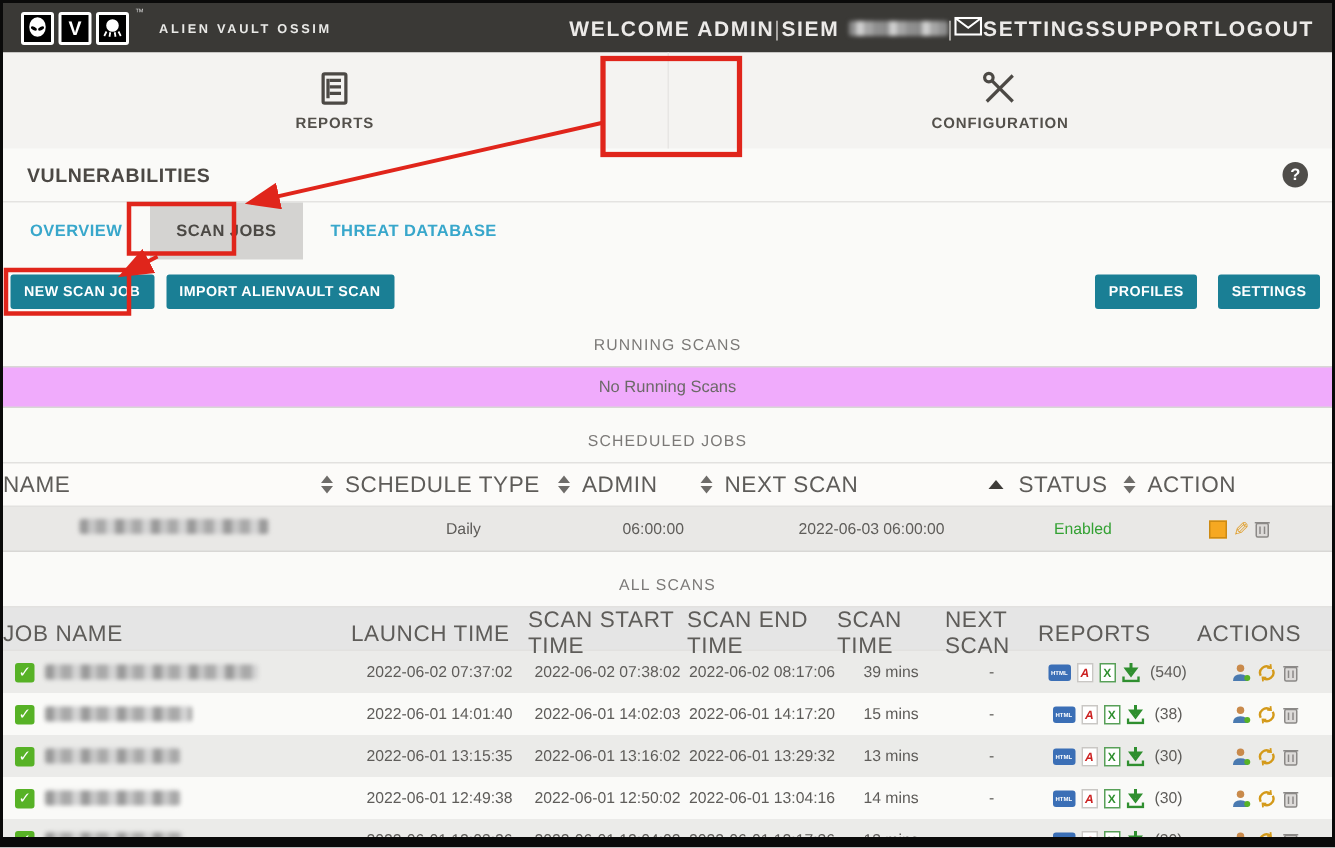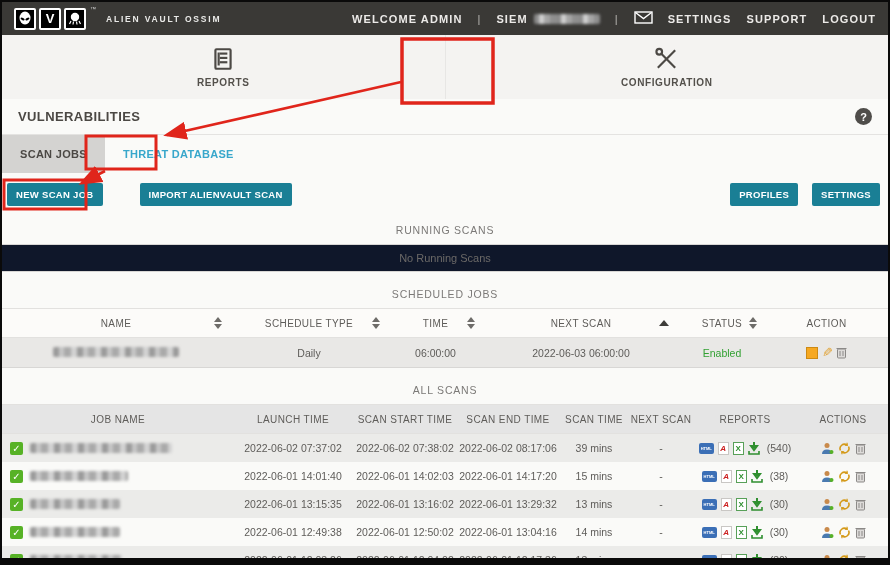--- a/index.html
+++ b/index.html
@@ -9,22 +9,22 @@
     border:2px solid #0a0a0a; border-bottom-width:7px;
     background:#fafaf8; font-family:"Liberation Sans", sans-serif; color:#5a5a5a;
   }
   
   .topbar { height:33px; background:#3a3936; display:flex; align-items:center; padding:0 12px; }
   .logo { display:flex; align-items:flex-start; gap:3px; }
   .logo-box { width:22px; height:22px; background:#000; border:2px solid #fff; border-radius:2px;
     display:flex; align-items:center; justify-content:center; color:#fff; font-weight:bold; font-size:13px; }
   .logo-tm { color:#cfcfcf; font-size:6px; margin-left:1px; margin-top:-2px; }
   .brand { color:#e9e9e7; font-size:8.5px; font-weight:bold; letter-spacing:1.8px; margin-left:10px;text-align:center; }
-  .topbar-right { margin-left:auto; display:flex; align-items:center; gap:15px;
-    color:#eceae8; font-size:11px; font-weight:bold; letter-spacing:1.1px; }
+  .topbar-right { margin-left:auto; display:flex; align-items:center; 
+    color:#eceae8; font-size:14px; font-weight:bold; letter-spacing:1.1px; }
   .topbar-right .sep { color:#b9b7b4; font-weight:normal; }
   .siem-group { display:flex; align-items:center; gap:6px; }
   .blur { display:inline-block; height:10px; border-radius:2px; filter:blur(1.5px);
     background:repeating-linear-gradient(90deg,#9a9a9a 0 6px,#c6c6c6 6px 11px,#a9a9a9 11px 18px,#d2d2d2 18px 24px); }
   .blur-dark { background:repeating-linear-gradient(90deg,#8b8b8b 0 5px,#cfcfcf 5px 10px,#a5a5a5 10px 16px,#8f8f8f 16px 22px); }
   .tb-link { cursor:pointer; }
   
   .nav { height:64px; display:flex; background:#f4f3f1; }
   .nav-tab { flex:1; display:flex; flex-direction:column; align-items:center; justify-content:center; gap:5px;
     color:#53504b; font-size:10px; font-weight:bold; letter-spacing:0.6px; position:relative; cursor:pointer;
@@ -39,40 +39,40 @@
   .page-header { height:36px; display:flex; align-items:center; padding:0 16px; border-bottom:1px solid #e4e3e1; }
   .page-title { font-size:13px; font-weight:bold; color:#4b4844; letter-spacing:0.4px; }
   .help-circle { margin-left:auto; width:17px; height:17px; border-radius:50%; background:#4f4d4a; color:#fff;
     font-size:11px; font-weight:bold; display:flex; align-items:center; justify-content:center; cursor:pointer; }
   
   .subtabs { height:38px; display:flex; align-items:stretch; }
   .subtab { display:flex; align-items:center; padding:0 18px; font-size:11px; font-weight:bold;
     color:#38a7cb; letter-spacing:0.3px; cursor:pointer; }
   .subtab.active { background:#d4d3d1; color:#4b4844; }
   
-  .toolbar { display:flex; align-items:center; padding:10px 8px 12px 5px;gap:29px; }
+  .toolbar { display:flex; align-items:center; padding:10px 8px 12px 5px; }
   .btn { background:#1a7f95; color:#fff; border:none; font-family:inherit; font-size:9.5px; font-weight:bold;
     letter-spacing:0.3px; padding:6px 9px; border-radius:2px; cursor:pointer; white-space:nowrap; }
   .btn + .btn { margin-left:8px; }
   .toolbar-right { margin-left:auto; display:flex; gap:6px; }
   
   .section-title { text-align:center; font-size:10.5px; color:#7b7977; letter-spacing:0.8px; margin-top:6px; }
-  .empty-row { margin-top:8px; background:#0f172a; border-top:1px solid #d8d7d5; border-bottom:1px solid #d8d7d5;
+  .empty-row { margin-top:8px; background:#f0abfc; border-top:1px solid #d8d7d5; border-bottom:1px solid #d8d7d5;
     height:28px; display:flex; align-items:center; justify-content:center; font-size:11px; color:#6b6967; }
   .tbl-head, .tbl-row { display:grid; align-items:center; }
   .sched .tbl-head { grid-template-columns:228px 158px 95px 196px 86px 123px; height:30px; margin-top:8px;
     background:#fcfbf9; border-top:1px solid #e2e1df; border-bottom:1px solid #e2e1df; }
   .sched .tbl-row  { grid-template-columns:228px 158px 95px 196px 86px 123px; height:30px;
     background:#e9e8e6; border-bottom:1px solid #d8d7d5; }
   .allscans .tbl-head { grid-template-columns:232px 118px 106px 100px 72px 62px 106px 90px; height:30px; margin-top:8px;
     background:#e5e5e5; border-top:1px solid #e2e1df; border-bottom:1px solid #e2e1df; }
   .allscans .tbl-row { grid-template-columns:232px 118px 106px 100px 72px 62px 106px 90px; height:28px; font-size:10.5px; }
   .allscans .tbl-row:nth-child(odd) { background:#ebebe9; }
   .allscans .tbl-row:nth-child(even) { background:#fafaf8; }
-  .th { position:relative; text-align:center; font-size:10px; color:#5e5c59; letter-spacing:0.4px; cursor:pointer; }
+  .th { position:relative; text-align:left; font-size:15px; color:#5e5c59; letter-spacing:0.4px; cursor:pointer; }
   .td { text-align:center; font-size:10.5px; color:#5e5c59; }
   .td-left { display:flex; align-items:center; gap:7px; padding-left:8px; text-align:left; }
   .sorter { position:absolute; right:8px; top:50%; transform:translateY(-50%); display:flex; flex-direction:column; gap:2px; cursor:pointer; }
   .tri-up    { width:0; height:0; border-left:4px solid transparent; border-right:4px solid transparent; border-bottom:5px solid #6e6c69; }
   .tri-down  { width:0; height:0; border-left:4px solid transparent; border-right:4px solid transparent; border-top:5px solid #6e6c69; }
   .tri-solo  { position:absolute; right:10px; top:50%; transform:translateY(-50%);
     width:0; height:0; border-left:5px solid transparent; border-right:5px solid transparent; border-bottom:6px solid #3e3c39; }
   .status-enabled { color:#33a133; }
   
   .row-icons { display:flex; align-items:center; justify-content:center; gap:4px; }
@@ -154,20 +154,21 @@
       <span>CONFIGURATION</span>
     </div>
   </div>
 
   <div class="page-header">
     <span class="page-title">VULNERABILITIES</span>
     <span class="help-circle">?</span>
   </div>
 
   <div class="subtabs">
+    <span class="subtab">OVERVIEW</span>
     <span class="subtab active">SCAN JOBS</span>
     <span class="subtab">THREAT DATABASE</span>
   </div>
 
   <div class="toolbar">
     <button class="btn">NEW SCAN JOB</button>
     <button class="btn">IMPORT ALIENVAULT SCAN</button>
     <div class="toolbar-right">
       <button class="btn">PROFILES</button>
       <button class="btn">SETTINGS</button>
@@ -185,21 +186,21 @@
       <div class="th"><span>NAME</span>
         <span class="sorter">
             <span class="tri-up"></span>
             <span class="tri-down"></span>
           </span></div>
       <div class="th"><span>SCHEDULE TYPE</span>
         <span class="sorter">
             <span class="tri-up"></span>
             <span class="tri-down"></span>
           </span></div>
-      <div class="th"><span>TIME</span>
+      <div class="th"><span>ADMIN</span>
         <span class="sorter">
             <span class="tri-up"></span>
             <span class="tri-down"></span>
           </span></div>
       <div class="th"><span>NEXT SCAN</span>
         <span class="tri-solo"></span></div>
       <div class="th"><span>STATUS</span>
         <span class="sorter">
             <span class="tri-up"></span>
             <span class="tri-down"></span>

